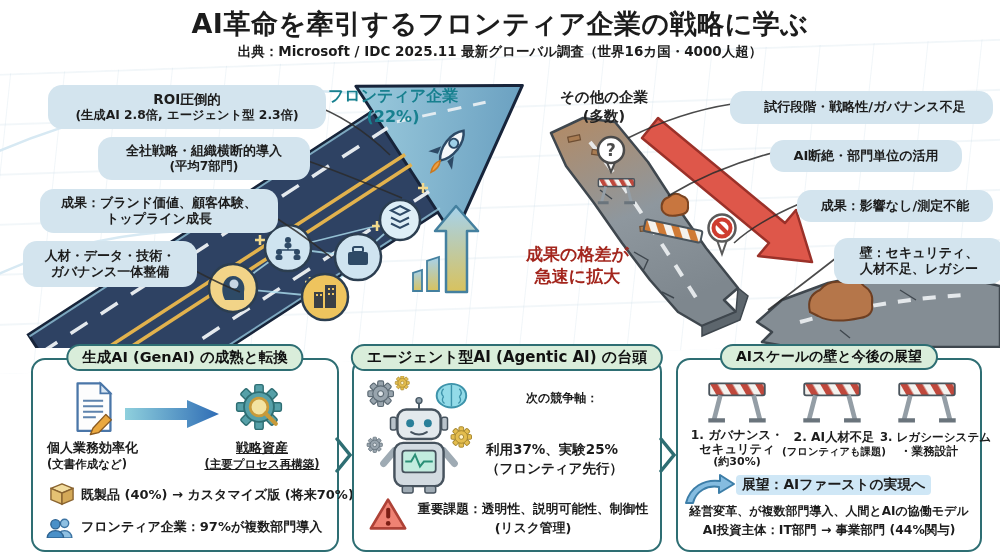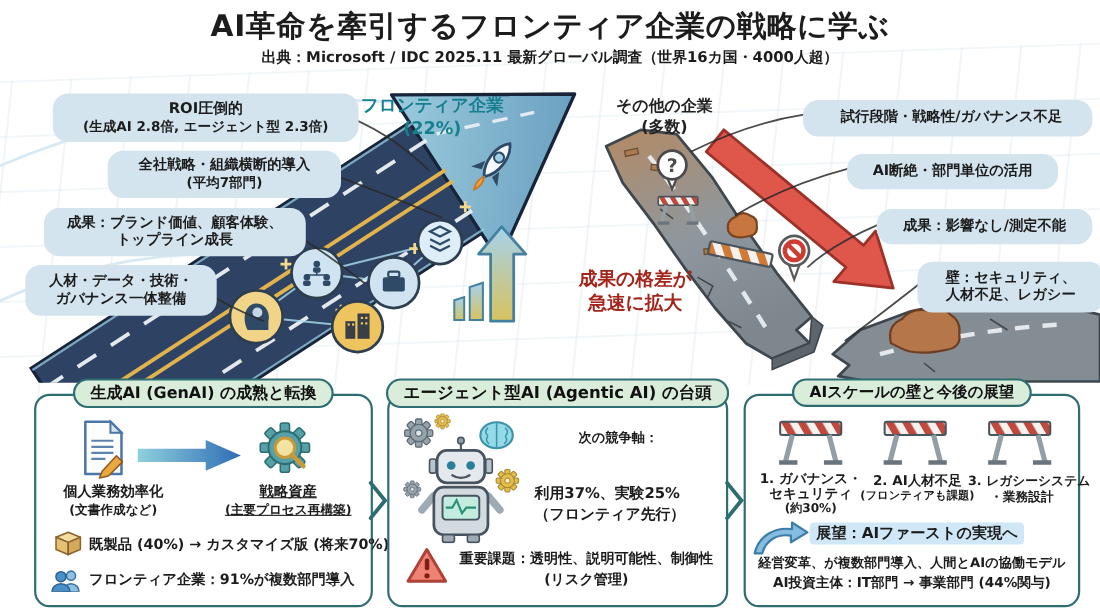--- a/index.html
+++ b/index.html
@@ -277,41 +277,41 @@
       <g fill="#56a0a8" stroke="#2e6e73" stroke-width="1.5">
         <rect x="-4.5" y="-24" width="9" height="48" rx="2"></rect>
         <rect x="-4.5" y="-24" width="9" height="48" rx="2" transform="rotate(45)"></rect>
         <rect x="-4.5" y="-24" width="9" height="48" rx="2" transform="rotate(90)"></rect>
         <rect x="-4.5" y="-24" width="9" height="48" rx="2" transform="rotate(135)"></rect>
       </g>
       <circle r="16" fill="#56a0a8" stroke="#2e6e73" stroke-width="2"></circle>
       <circle r="9.5" fill="#f3e3a2" stroke="#c89a3a" stroke-width="3"></circle>
       <line x1="7" y1="7" x2="18" y2="18" stroke="#c89a3a" stroke-width="4.5" stroke-linecap="round"></line>
     </svg>
-    <div class="ptxt" style="left:0;top:80px;width:140px;text-align:center;font-size:13px;line-height:1.25;">
+    <div class="ptxt" style="left:14px;top:80px;width:140px;text-align:left;font-size:13px;line-height:1.25;">
       <span>個人業務効率化</span><br>
       <span style="font-size:11.5px;">(文書作成など)</span>
     </div>
     <div class="ptxt" style="left:158px;top:80px;width:142px;text-align:center;font-size:13px;line-height:1.25;text-decoration:underline;">
       <span>戦略資産</span><br>
       <span style="font-size:11.5px;">(主要プロセス再構築)</span>
     </div>
     <svg class="abs" style="left:16px;top:122px;" width="26" height="24" viewBox="0 0 28 26">
       <path d="M2,7 L14,2 L26,7 L14,12 Z" fill="#f2dc9e" stroke="#8a6430" stroke-width="1.5" stroke-linejoin="round"></path>
       <path d="M2,7 L14,12 V24 L2,19 Z" fill="#e5c173" stroke="#8a6430" stroke-width="1.5"></path>
       <path d="M26,7 L14,12 V24 L26,19 Z" fill="#d4a958" stroke="#8a6430" stroke-width="1.5"></path>
     </svg>
     <div class="ptxt" style="left:48px;top:126px;font-size:13px;">既製品 (40%) → カスタマイズ版 (将来70%)</div>
     <svg class="abs" style="left:12px;top:156px;" width="30" height="22" viewBox="0 0 32 24">
       <circle cx="21" cy="8" r="4.5" fill="#8fc0e2" stroke="#3d74a3" stroke-width="1.5"></circle>
       <path d="M13,24 a8,8 0 0 1 16,0 Z" fill="#8fc0e2" stroke="#3d74a3" stroke-width="1.5"></path>
       <circle cx="11" cy="9" r="5" fill="#4a90c8" stroke="#2e6391" stroke-width="1.5"></circle>
       <path d="M2,24 a9,8 0 0 1 18,0 Z" fill="#4a90c8" stroke="#2e6391" stroke-width="1.5"></path>
     </svg>
-    <div class="ptxt" style="left:48px;top:158px;font-size:13px;">フロンティア企業：91%が複数部門導入</div>
+    <div class="ptxt" style="left:48px;top:158px;font-size:13px;">フロンティア企業：97%が複数部門導入</div>
   </div>
 
   <svg class="chev" style="left:334px;top:437px;" width="20" height="36" viewBox="0 0 20 36">
     <path d="M3,2 L16,18 L3,34" stroke="#2e6e73" stroke-width="3.5" fill="none" stroke-linecap="round"></path>
   </svg>
   <svg class="chev" style="left:658px;top:437px;" width="20" height="36" viewBox="0 0 20 36">
     <path d="M3,2 L16,18 L3,34" stroke="#2e6e73" stroke-width="3.5" fill="none" stroke-linecap="round"></path>
   </svg>
 
   <div class="panel" style="left:352px;width:306px;">

